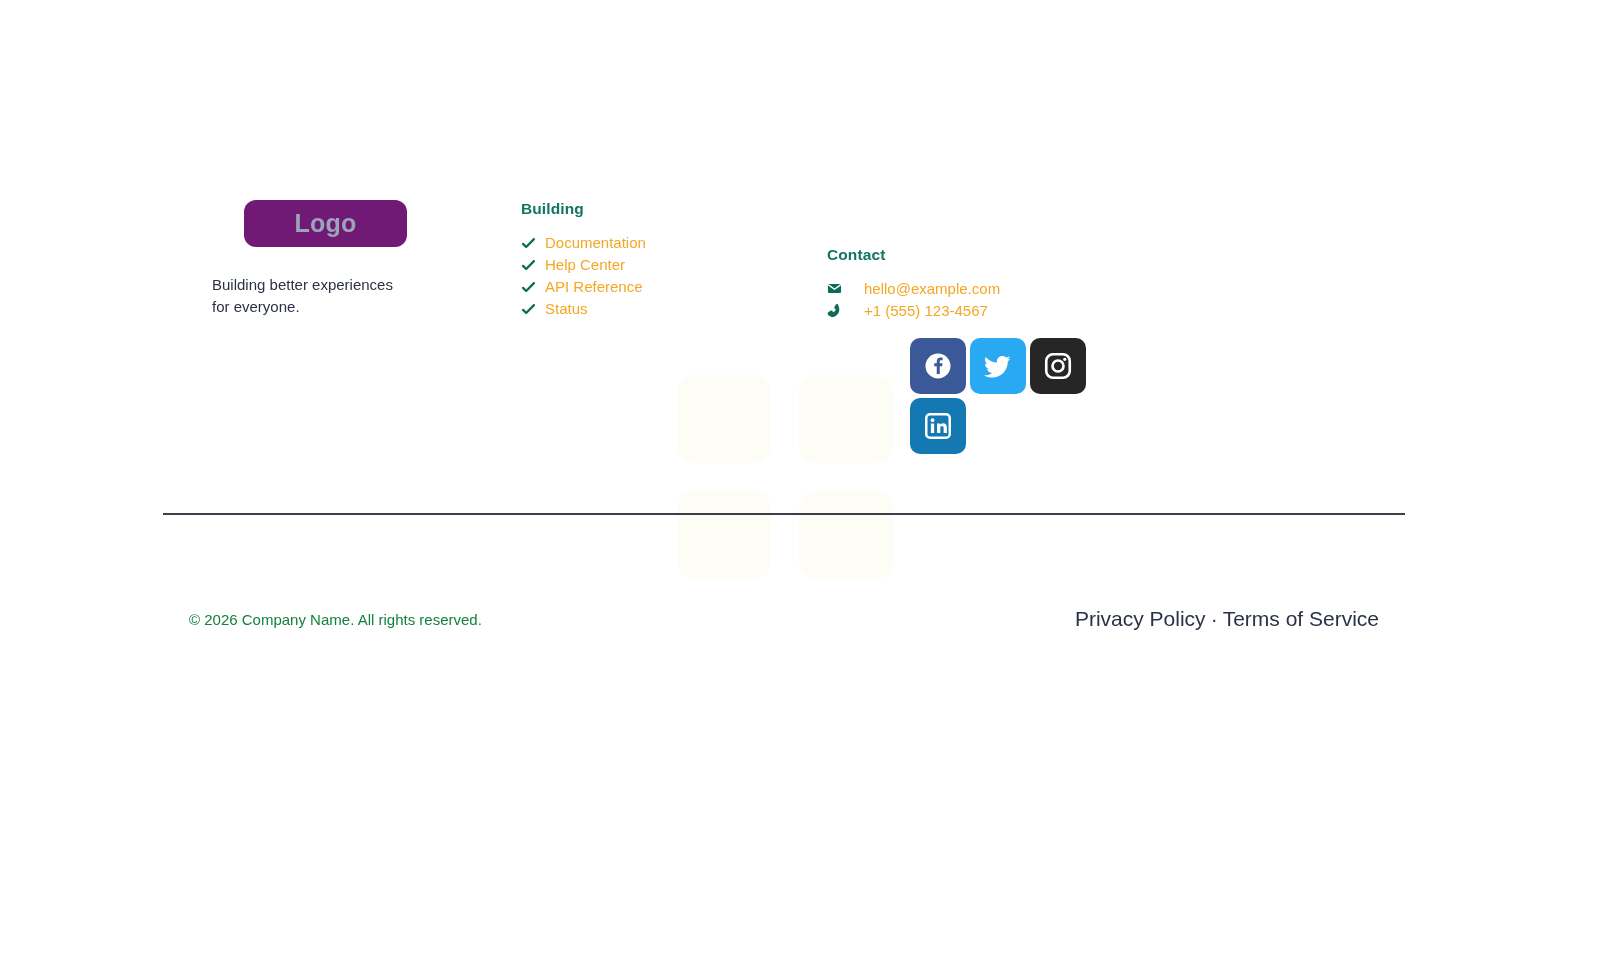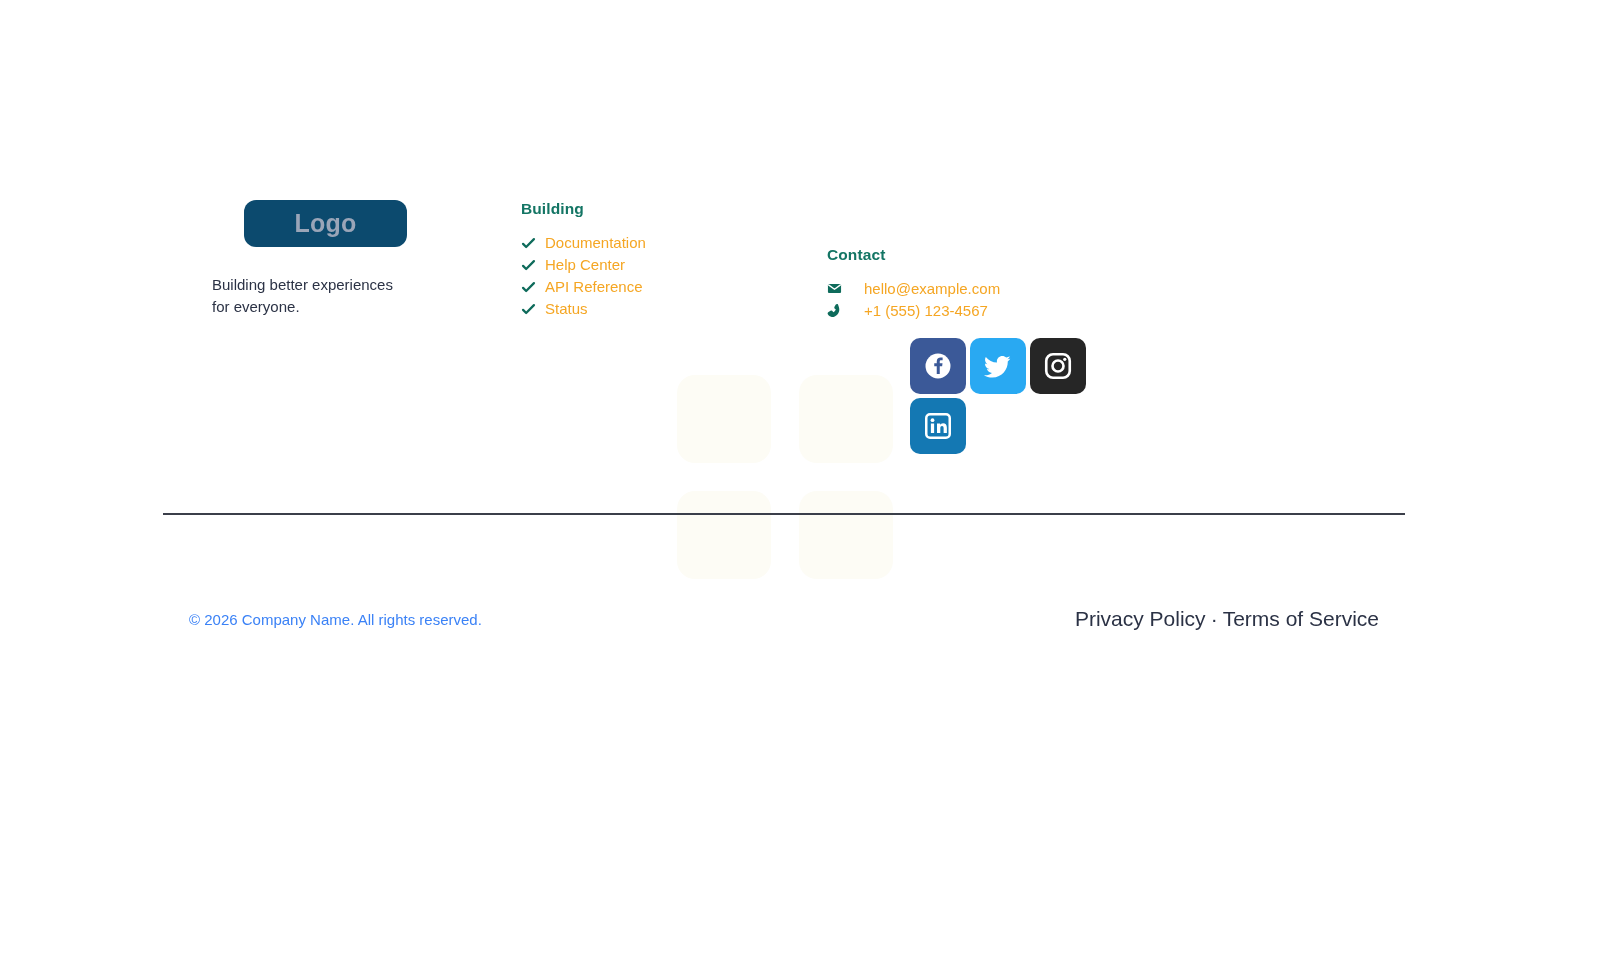--- a/index.html
+++ b/index.html
@@ -49,21 +49,21 @@
     align-items:flex-start;
   }
 
   .col-brand { width:358px; padding-top:0; }
   .col-links { width:306px; }
   .col-contact { width:272px;margin-top:46px; }
 
   .logo-box {
     width:163px; height:47px;
     margin-left:81px;
-    background:#0c4a6e;
+    background:#701a75;
     border-radius:12px;
     display:flex; align-items:center; justify-content:center;
   }
   .logo-text {
     font-size:25px;
     font-weight:700;
     color:#9aa5b8;
     letter-spacing:0.2px;
   }
 
@@ -151,21 +151,21 @@
     position:absolute;
     left:189px; top:607px;
     width:1190px;
     display:flex;
     justify-content:space-between;
     align-items:center;
     z-index:3;
   }
   .copyright {
     font-size:15px;
-    color:#3b82f6;
+    color:#15803d;
   }
   .legal {
     font-size:21px;
     color:#2b3245;
     display:flex;
     align-items:center;
     gap:0;
   }
   .legal a {
     color:#2b3245;

